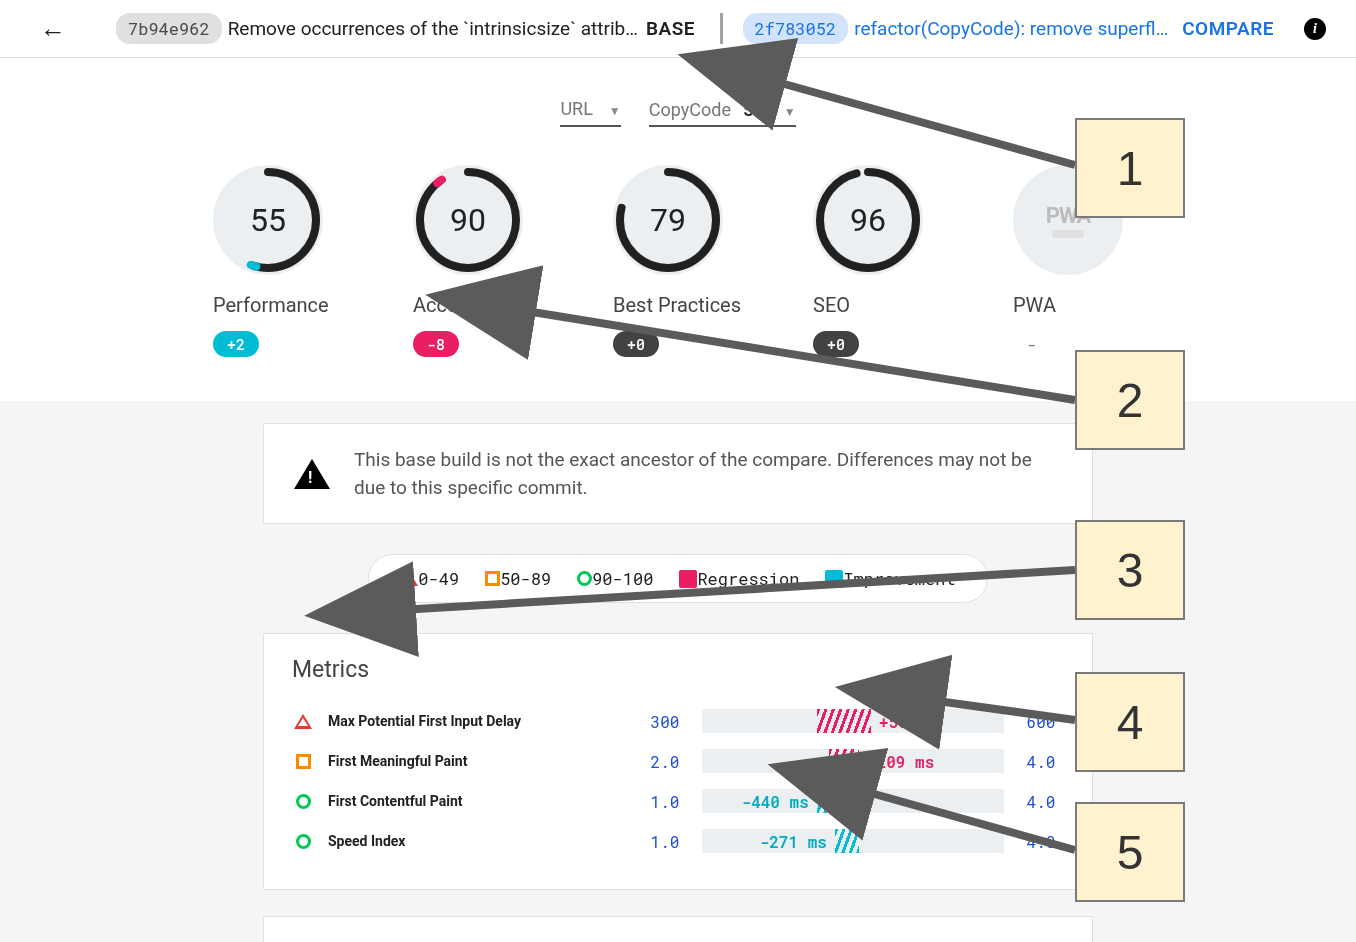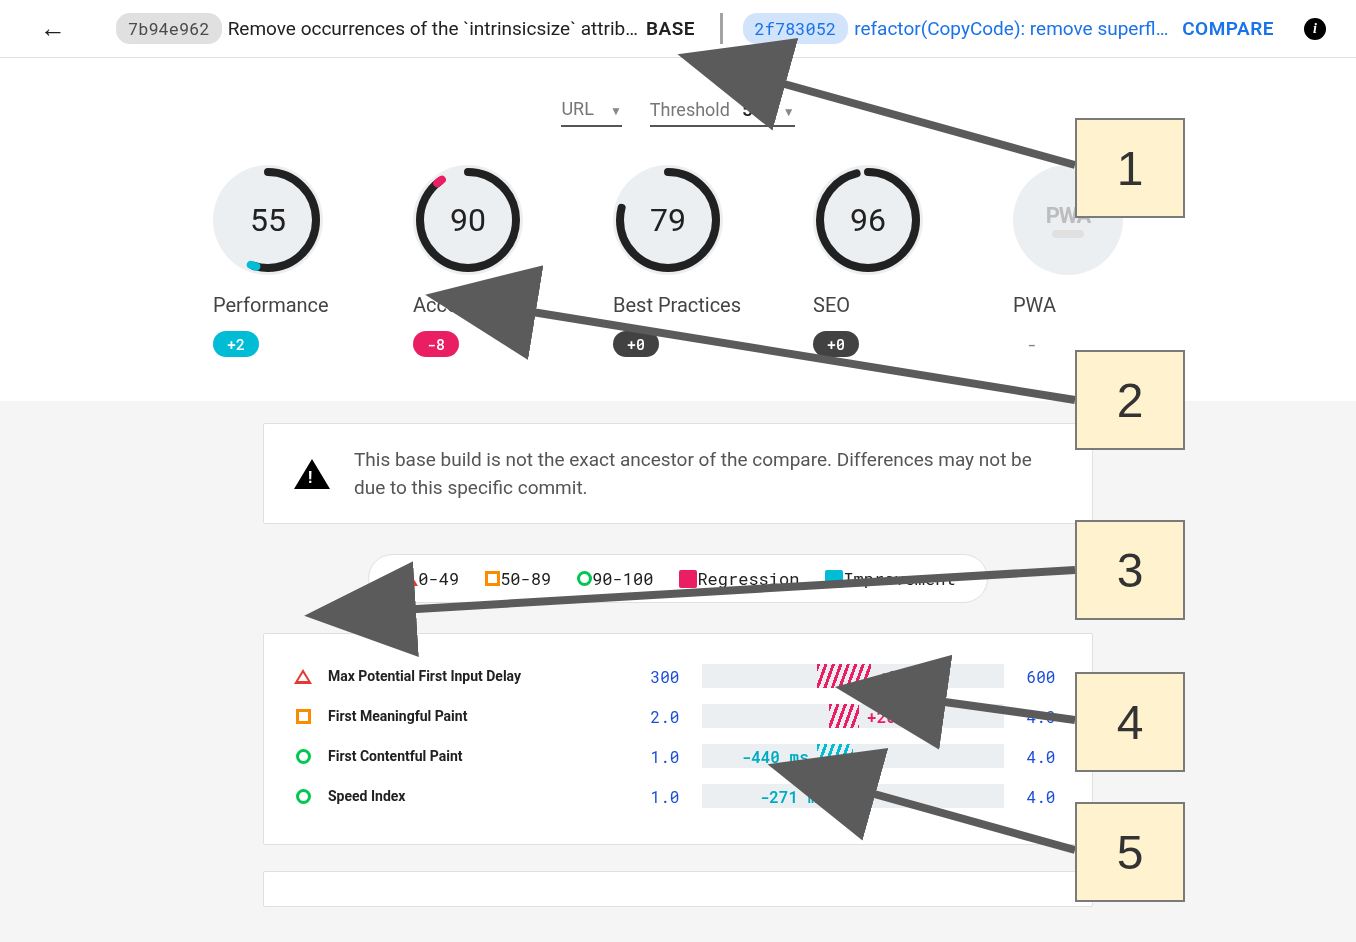--- a/index.html
+++ b/index.html
@@ -268,21 +268,21 @@
     <span class="info-dot">i</span>
   </div>
 </div>
 
 <div class="controls">
   <div class="field">
     <span class="label">URL</span>
     <span class="chev">▼</span>
   </div>
   <div class="field">
-    <span class="label">Threshold</span>
+    <span class="label">CopyCode</span>
     <span class="value">5%</span>
     <span class="chev">▼</span>
   </div>
 </div>
 
 <div class="gauges" id="gauges">
     <div class="gauge">
     <div class="ring-wrap">
         <div class="ring-bg">
           <span class="ring-score">55</span>
@@ -372,20 +372,21 @@
         <span class="shape sq-pink"></span>
         <span>Regression</span>
       </div>
     <div class="lg">
         <span class="shape sq-teal"></span>
         <span>Improvement</span>
       </div>
   </div>
 
   <div class="card metrics-card">
+    <div class="section-title">Metrics</div>
     <div id="metrics-list">
         <div class="metric-row">
     <span class="metric-shape">
             <span class="shape tri-red"></span>
           </span>
     <span class="metric-name">Max Potential First Input Delay</span>
     <span class="metric-min">300</span>
     <div class="metric-bar">
       <div class="hatch pink" style="left:38%; width:18%;"></div>
       <span class="bar-label pink" style="left:calc(56% + 8px);">+56 ms</span>

